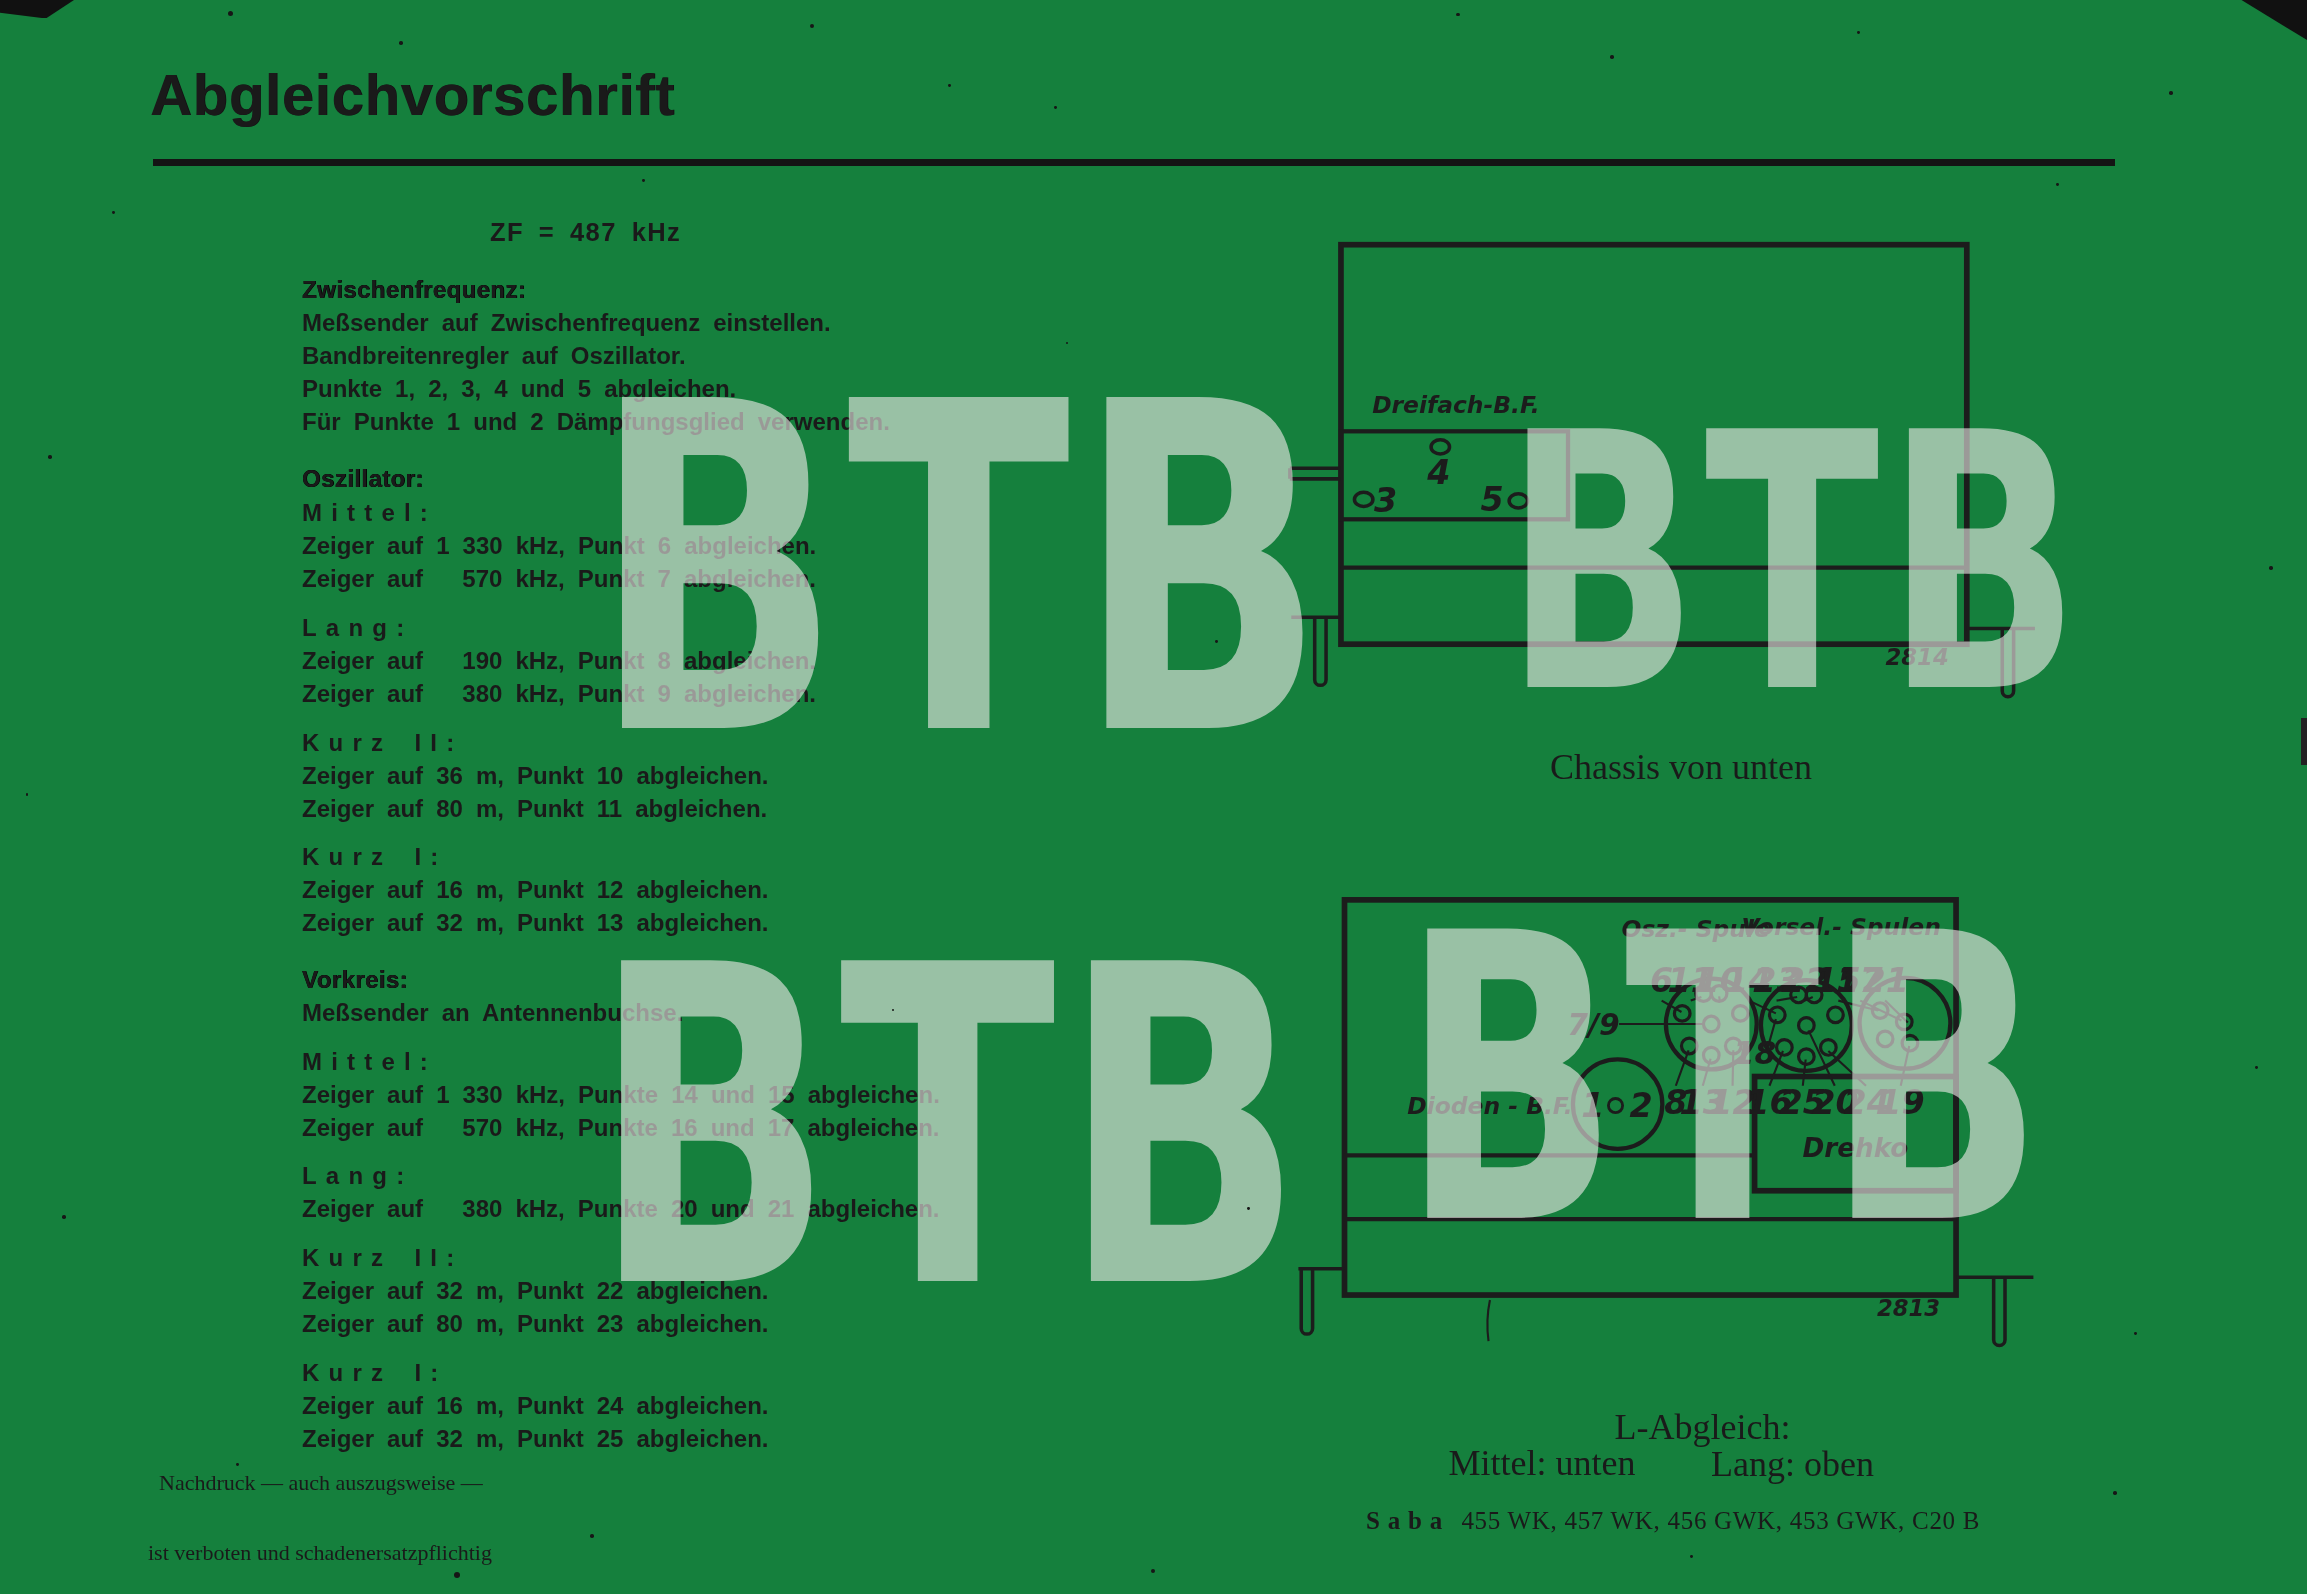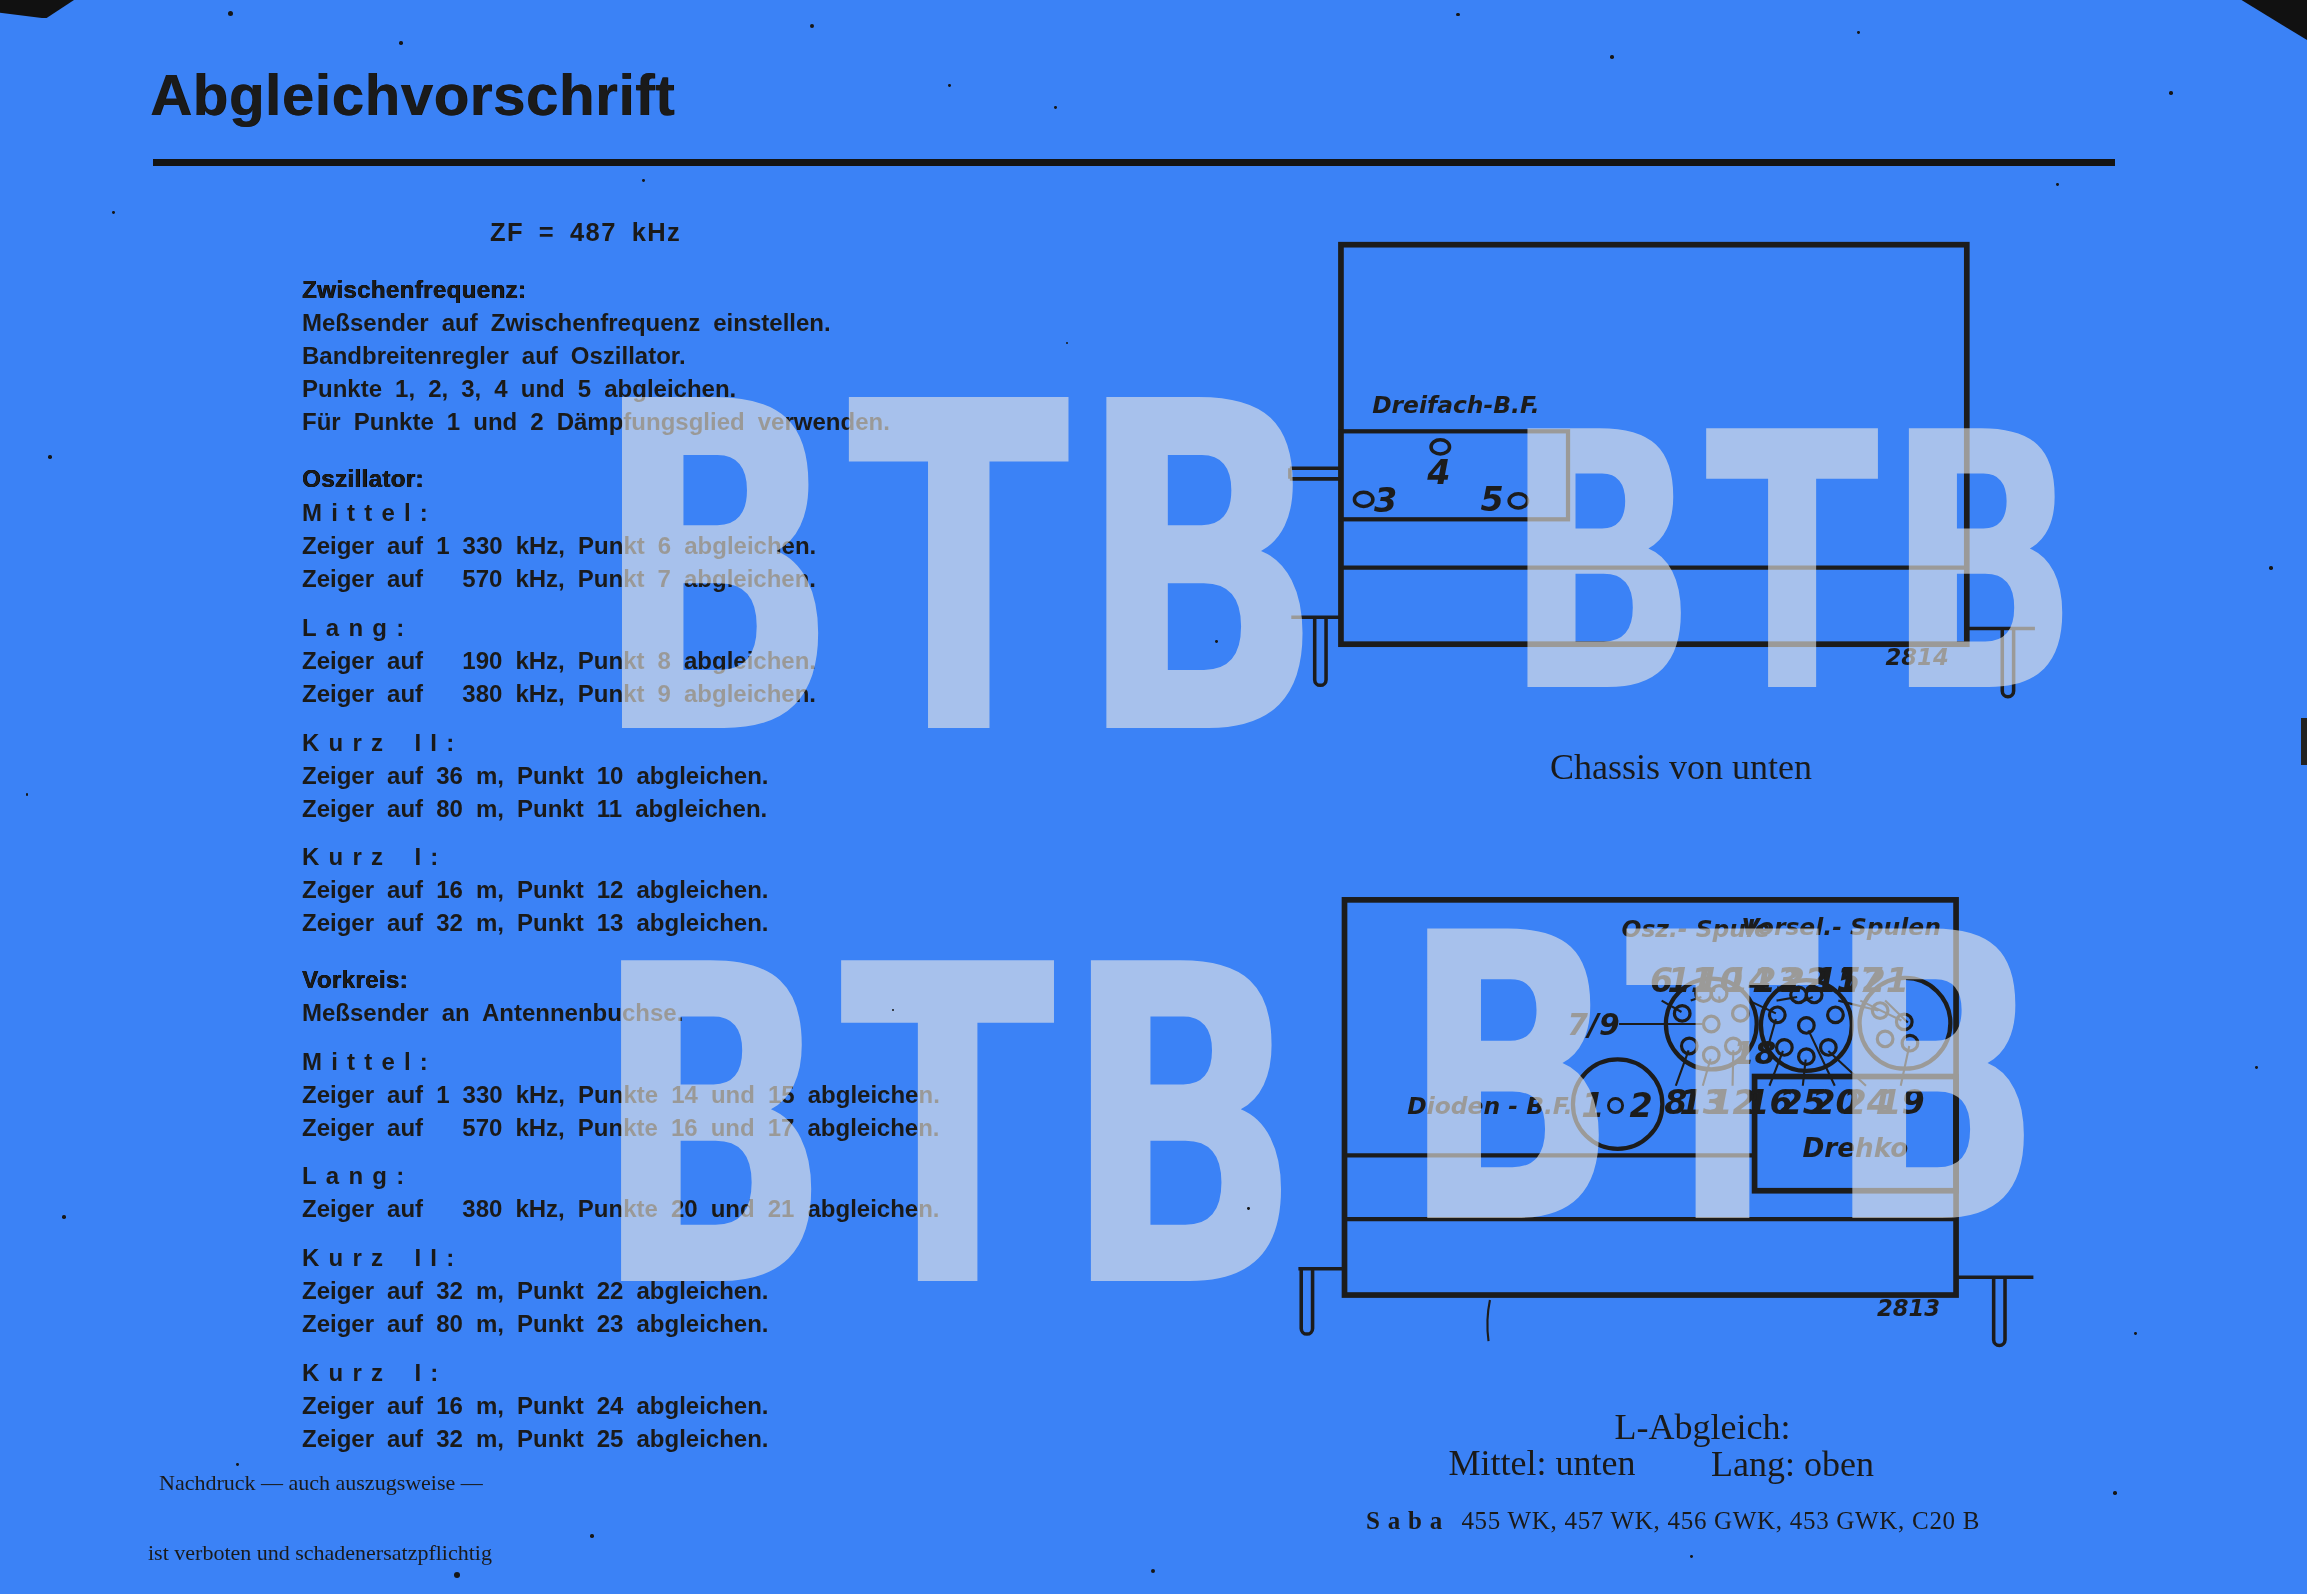--- a/index.html
+++ b/index.html
@@ -1,17 +1,17 @@
 <!DOCTYPE html>
 <html style="font-size:11.4px"><head>
 <meta charset="utf-8">
 <style>
   html,body{margin:0;padding:0;}
   body{width:2307px;height:1595px;overflow:hidden;background:#e8e6e0;}
-  #page{position:relative;width:2307px;height:1595px;background:#3b82f6;color:#1a1a1a;
+  #page{position:relative;width:2307px;height:1595px;background:#15803d;color:#1a1a1a;
         font-family:"Liberation Sans",sans-serif;text-decoration:underline;}
   
   .title{position:absolute;left:150px;top:61px;font-size:58px;font-weight:700;letter-spacing:0.7px;
          text-shadow:0.7px 0 #111;}
   .title-rule{position:absolute;left:153px;top:159px;width:1962px;height:7px;background:#141414;}
   
   #instructions{position:absolute;left:302px;top:204px;width:837px;font-size:24px;line-height:33px;
                 font-weight:700;word-spacing:6.4px;margin-top:12px;}
   .zf{margin:0 0 17px 188px;font-size:25.5px;letter-spacing:1.4px;}
   .blk-h{white-space:nowrap;}

